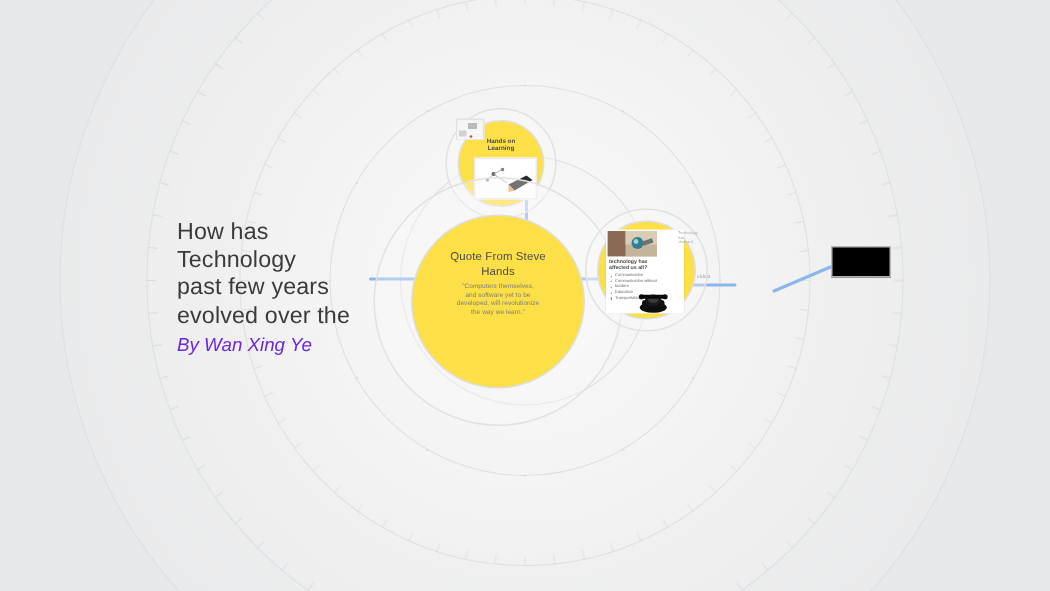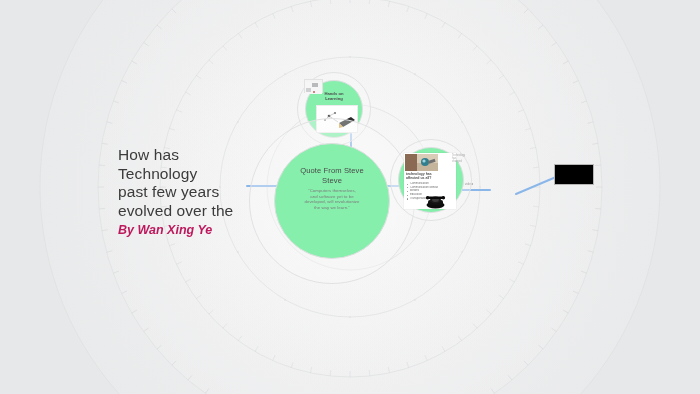--- a/index.html
+++ b/index.html
@@ -44,30 +44,30 @@
   .title-main {
     font-size: 15.5px;
     line-height: 18.5px;
     letter-spacing: 0.1px;
     color: #3b3b3b;
   }
   .title-author {
     font-size: 12.5px;
     line-height: 16px;
     font-style: italic;
-    font-weight: bold;
-    color: #be185d;
+    font-weight: normal;
+    color: #6d28d9;
     margin-top: 2px;
   }
 
   
   .node-circle {
     position: absolute;
     border-radius: 50%;
-    background: #86efac;
+    background: #fde047;
     border: 1px solid #dddedf;
     box-sizing: border-box;
   }
   .node-outer-ring {
     position: absolute;
     border-radius: 50%;
     border: 1px solid #e0e1e2;
     box-sizing: border-box;
     background: rgba(250,250,250,0.35);
   }
@@ -481,21 +481,21 @@
       <rect x="7" y="1" width="6" height="4" fill="#b9babb"></rect>
       <rect x="1" y="6" width="5" height="4" fill="#cfd0d1"></rect>
       <circle cx="9" cy="10" r="0.9" fill="#c94a4a"></circle>
     </svg>
   </div>
 
   <div class="node-outer-ring" id="center-node-ring"></div>
   <div class="node-circle" id="center-node">
     <div class="center-title">
       <div>Quote From Steve</div>
-      <div>Steve</div>
+      <div>Hands</div>
     </div>
     <div class="center-quote">
       <div>"Computers themselves,</div>
       <div>and software yet to be</div>
       <div>developed, will revolutionize</div>
       <div>the way we learn."</div>
     </div>
   </div>
 
   <div class="node-outer-ring" id="right-node-ring"></div>

